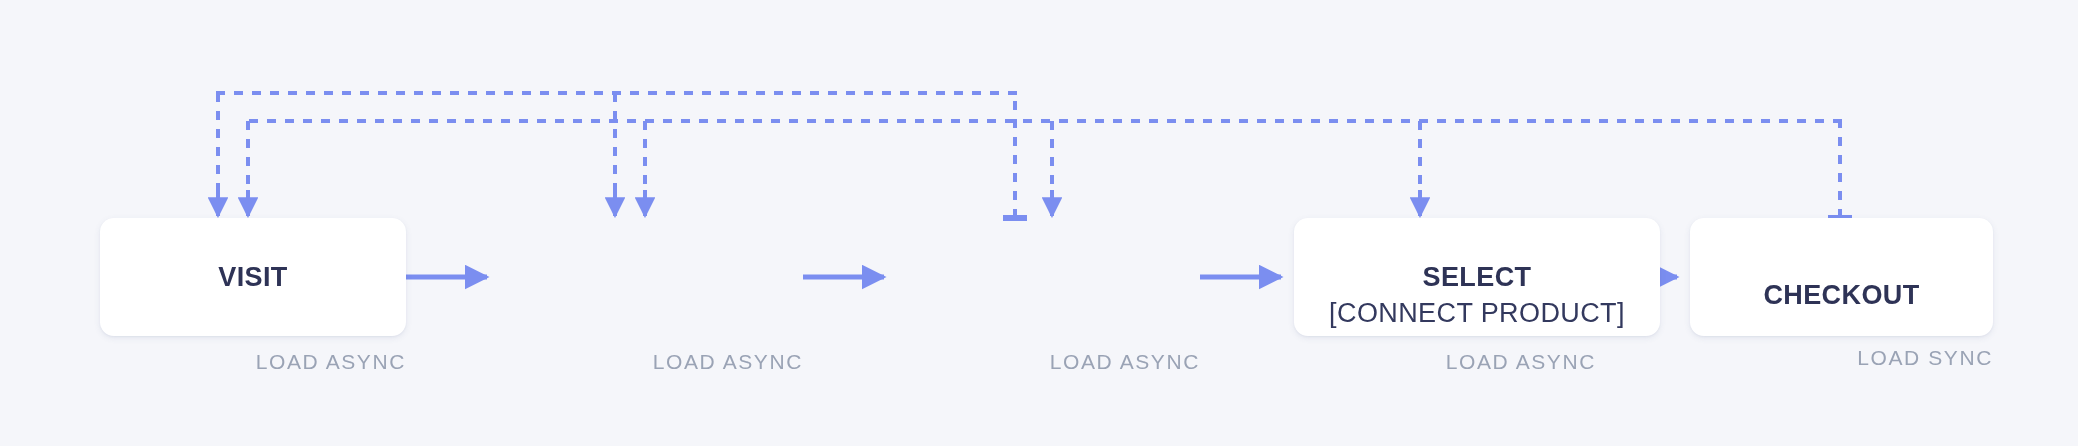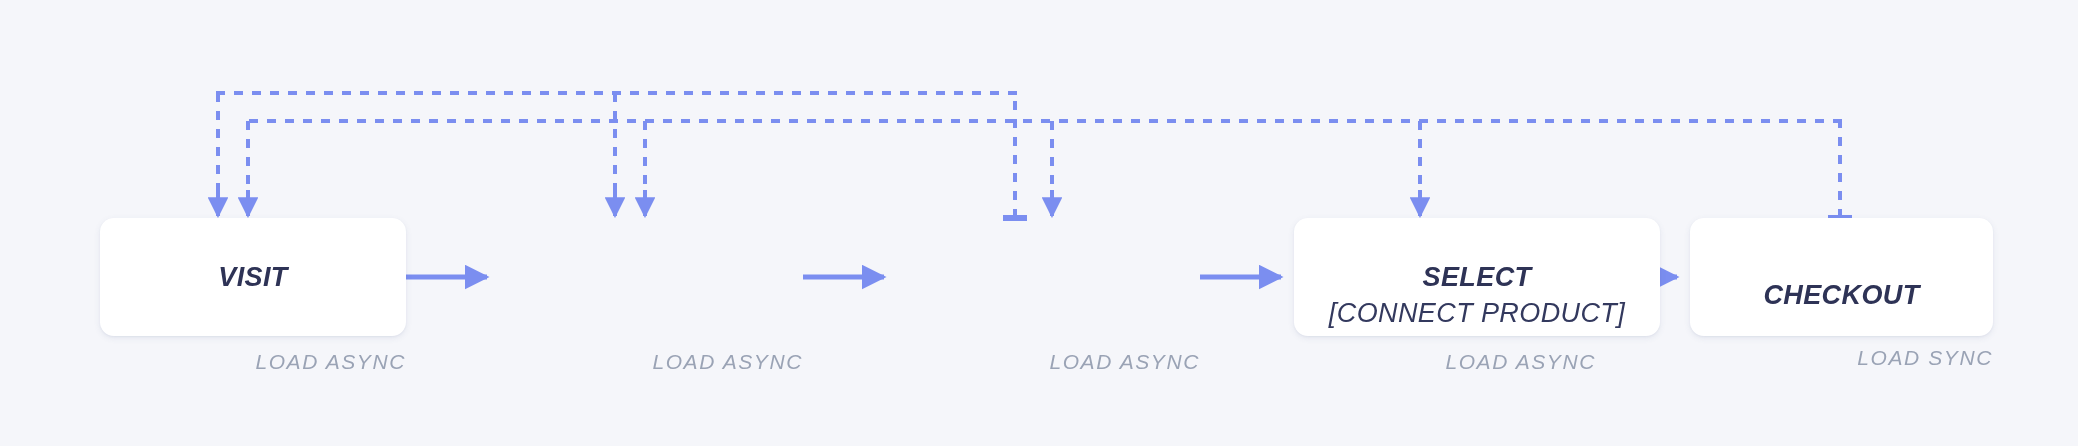--- a/index.html
+++ b/index.html
@@ -11,21 +11,20 @@
     height: 446px;
     background: #f5f6fa;
     font-family: "Liberation Sans", sans-serif;
     overflow: hidden;
   }
   #diagram-root {
     position: relative;
     width: 2078px;
     height: 446px;
     background: #f5f6fa;
-    font-style: italic;
   }
   #edge-layer {
     position: absolute;
     left: 0;
     top: 0;
     width: 2078px;
     height: 446px;
     pointer-events: none;
   }
   .node {

